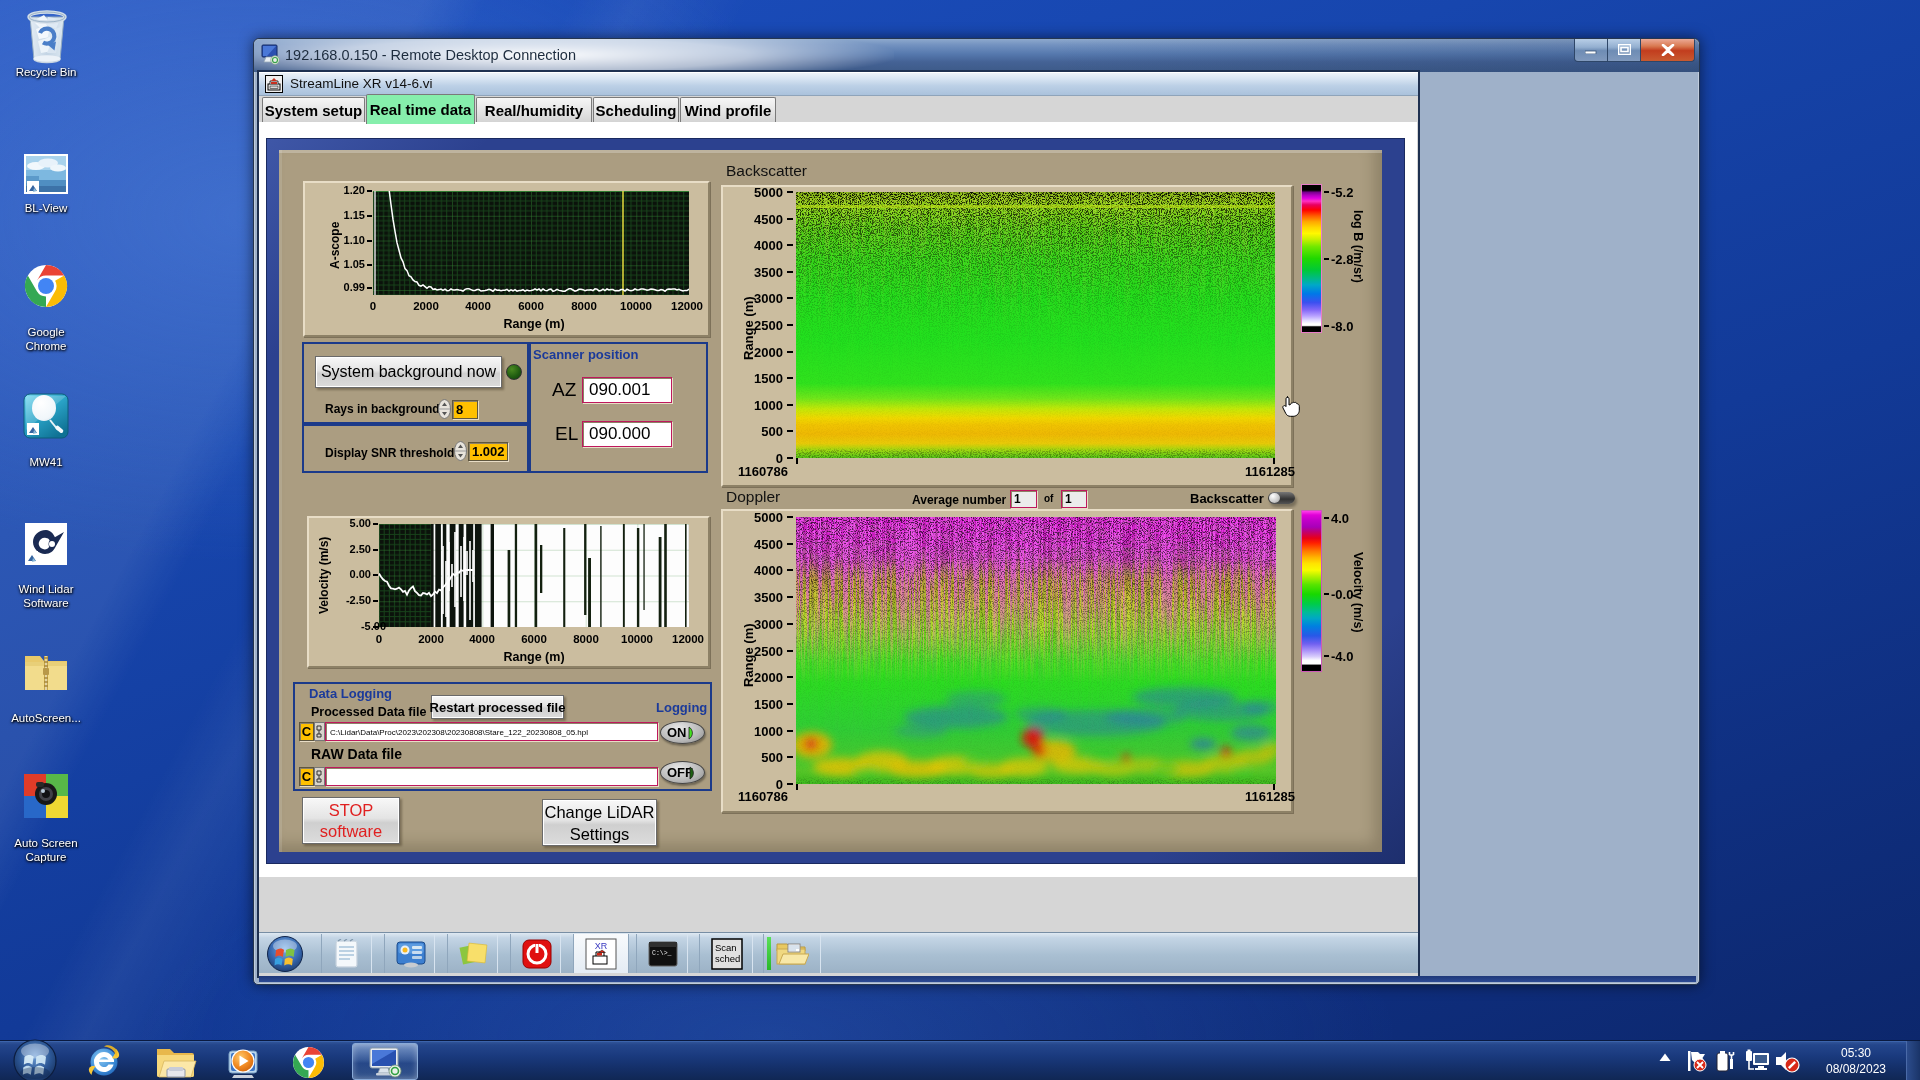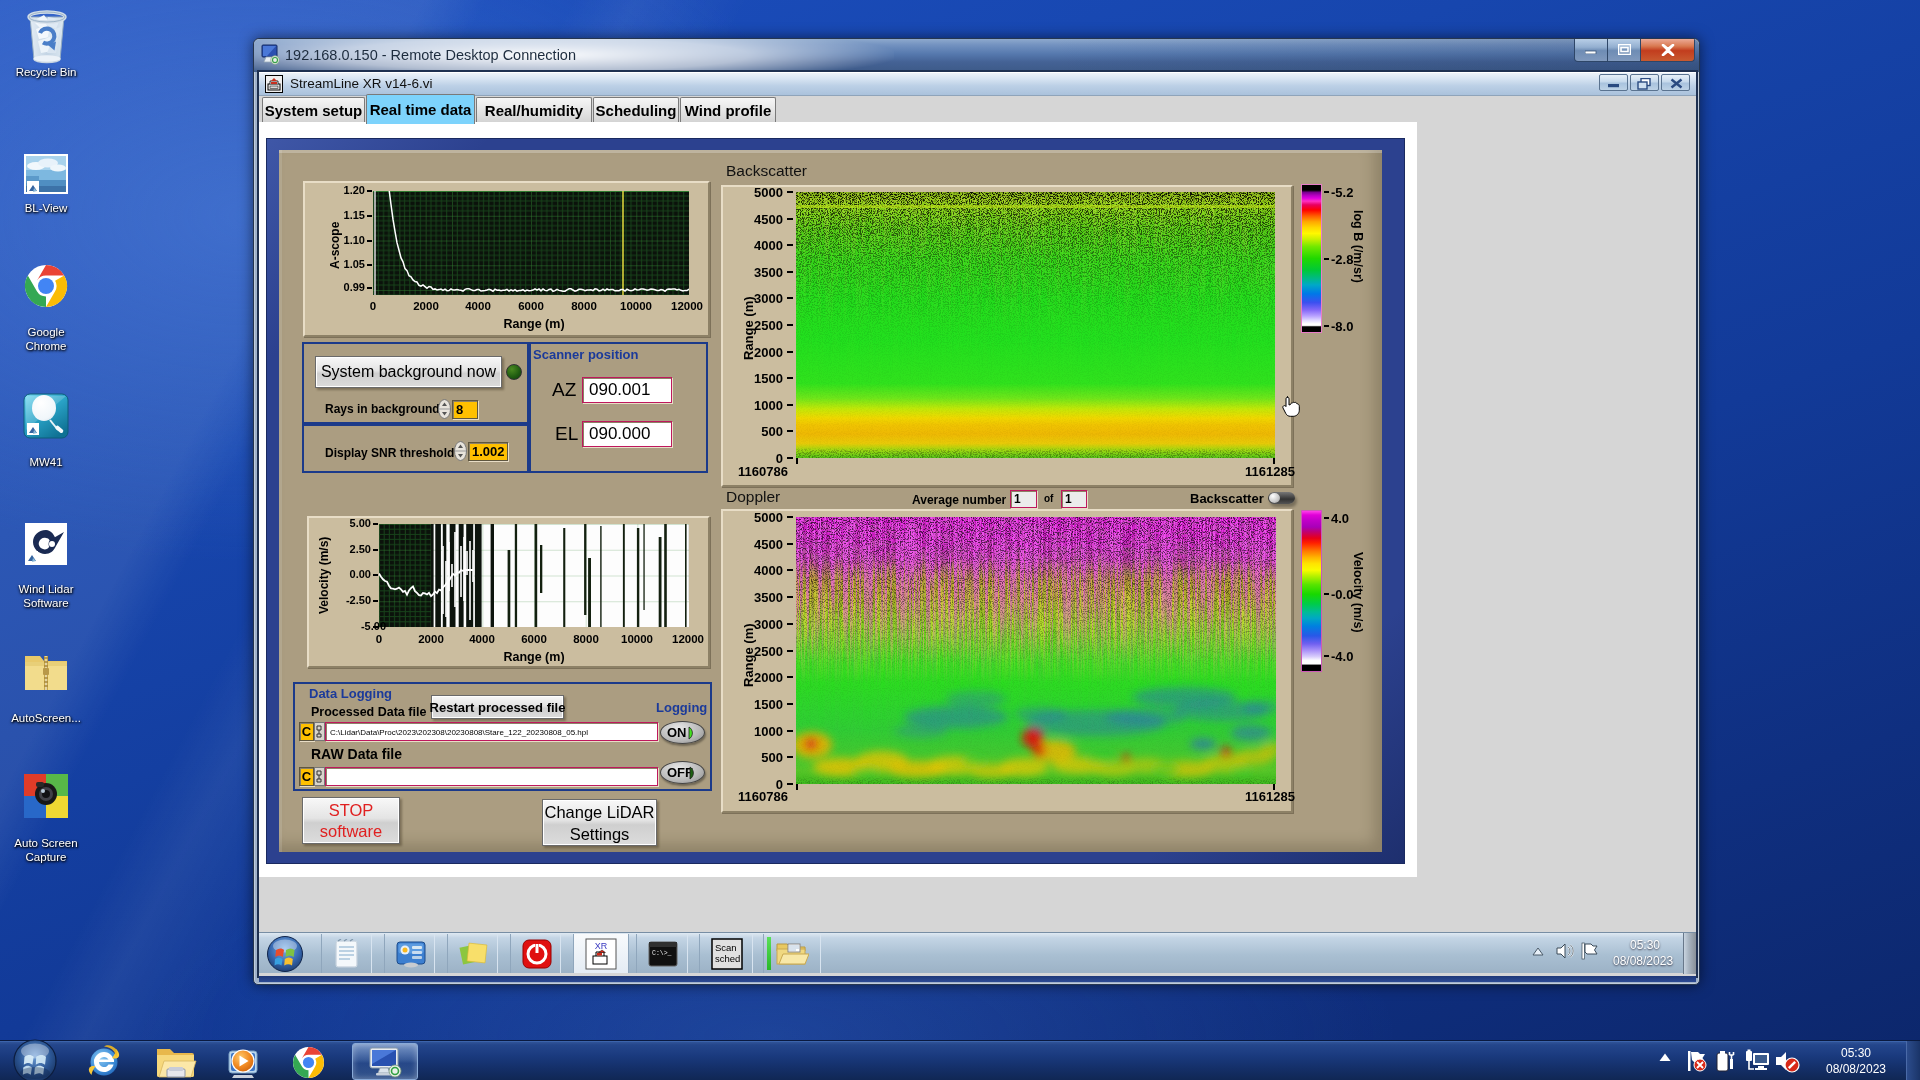--- a/index.html
+++ b/index.html
@@ -14,27 +14,27 @@
 
 #rdc{position:absolute;left:253px;top:38px;width:1447px;height:947px;background:#9fb1c9;border:1px solid #26364f;border-radius:6px 6px 5px 5px;box-shadow:0 0 14px rgba(0,0,0,.55),inset 0 0 0 1px rgba(255,255,255,.35)}
 #rtitle{position:absolute;left:0;top:0;width:100%;height:33px;border-radius:6px 6px 0 0;background:linear-gradient(90deg,rgba(0,0,0,0) 55%,rgba(10,30,70,.18) 100%),linear-gradient(180deg,#8ea9cd 0%,#7392c0 18%,#5679ae 45%,#446295 70%,#3d5a88 100%);overflow:hidden}
 #rtitle .glow{position:absolute;left:-40px;top:-12px;width:680px;height:56px;background:radial-gradient(ellipse 360px 28px at 48% 50%,rgba(255,255,255,.98),rgba(255,255,255,.6) 58%,rgba(255,255,255,0) 100%)}
 #rtitle .tx{position:absolute;left:31px;top:8px;font-size:14.5px;color:#1d2c3e}
 .capbtns{position:absolute;right:4px;top:-1px;height:24px;display:flex}
 .cb{height:24px;border:1px solid #2e4668;border-top:none;background:linear-gradient(180deg,#bdd2ea 0%,#93afd0 40%,#6e8cb4 55%,#8099bd 100%);display:flex;align-items:center;justify-content:center;color:#fff;box-shadow:inset 0 1px 0 rgba(255,255,255,.6)}
 .cb.mn{width:34px;border-radius:0 0 0 4px}
 .cb.mx{width:34px;margin-left:-1px}
 .cb.cl{width:55px;margin-left:-1px;border-radius:0 0 4px 0;background:linear-gradient(180deg,#eeb0a0 0%,#d97a52 35%,#c23d1e 55%,#c85a30 100%)}
-#rsess{position:absolute;left:5px;top:33px;width:1437px;height:904px;background:#d6d6d6;overflow:hidden;box-shadow:0 0 0 2px #1e3050}
+#rsess{position:absolute;left:5px;top:33px;width:1159px;height:904px;background:#d6d6d6;overflow:hidden;box-shadow:0 0 0 2px #1e3050}
 #vititle{position:absolute;left:0;top:0;width:1437px;height:24px;background:linear-gradient(180deg,#f0f5fa 0%,#d7e4f2 30%,#bcd0e6 60%,#aac2dc 100%);border-bottom:1px solid #8fa4ba;box-shadow:inset 0 1px 0 #ffffff}
 #vititle .tx{position:absolute;left:31px;top:4px;font-size:13.5px;color:#111}
 .icb{width:29px;height:17px;border:1px solid #5a7390;background:linear-gradient(180deg,#e8f1f8 0%,#c6d9ec 45%,#a9c3de 55%,#bdd2e6 100%);border-radius:2px;margin-left:2px;position:relative}
 
 .tab{position:absolute;top:25px;height:26px;background:linear-gradient(180deg,#f6f6f6,#e2e2e2 60%,#d2d2d2);border:1px solid #7a7a7a;border-bottom:none;font-size:15px;font-weight:bold;color:#000;text-align:center;border-radius:2px 2px 0 0;padding-top:4px}
-.tab.act{background:#7dd3fc;top:22px;height:30px;z-index:5;padding-top:6px}
+.tab.act{background:#86efac;top:22px;height:30px;z-index:5;padding-top:6px}
 #page{position:absolute;left:0;top:50px;width:1158px;height:755px;background:#fff}
 #pframe{position:absolute;left:7px;top:66px;width:1139px;height:726px;background:linear-gradient(135deg,#3f57a7 0%,#2c418f 12%,#2c418f 86%,#1e2f6e 100%);border:1px solid #1a2a60}
 #panel{position:absolute;left:20px;top:78px;width:1103px;height:702px;background:#ab9d81;box-shadow:inset 0 3px 0 rgba(255,255,255,.25),inset 3px 0 0 rgba(255,255,255,.12),inset -8px -8px 14px rgba(60,50,30,.25)}
 
 .pframe{position:absolute;background:#cbbd9f;border-top:2px solid #e8ddc6;border-left:2px solid #e8ddc6;border-right:2px solid #8d8166;border-bottom:2px solid #8d8166;box-shadow:1px 1px 0 rgba(80,70,50,.5)}
 .grp{position:absolute;border:2px solid #1b3a8a}
 .blab{color:#1b3a9a;font-weight:bold;font-size:13px;position:absolute}
 .klab{color:#000;font-weight:bold;font-size:13px;position:absolute}
 .btn{position:absolute;background:linear-gradient(180deg,#f8f8f8 0%,#e4e4e4 45%,#cfcfcf 55%,#dcdcdc 100%);border:1px solid #6a6a6a;box-shadow:inset 0 0 0 1px #fff,2px 2px 2px rgba(60,50,30,.4);color:#000;display:flex;align-items:center;justify-content:center;text-align:center}
 .fld{position:absolute;background:#fff;border:1px solid #be185d;box-shadow:inset 1px 1px 0 #8d8166,1px 1px 0 #e8ddc6}

